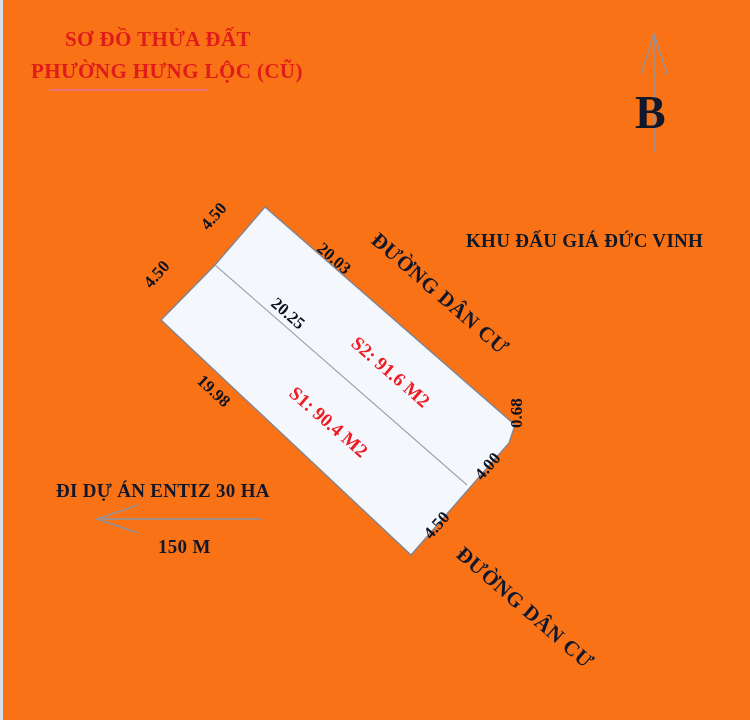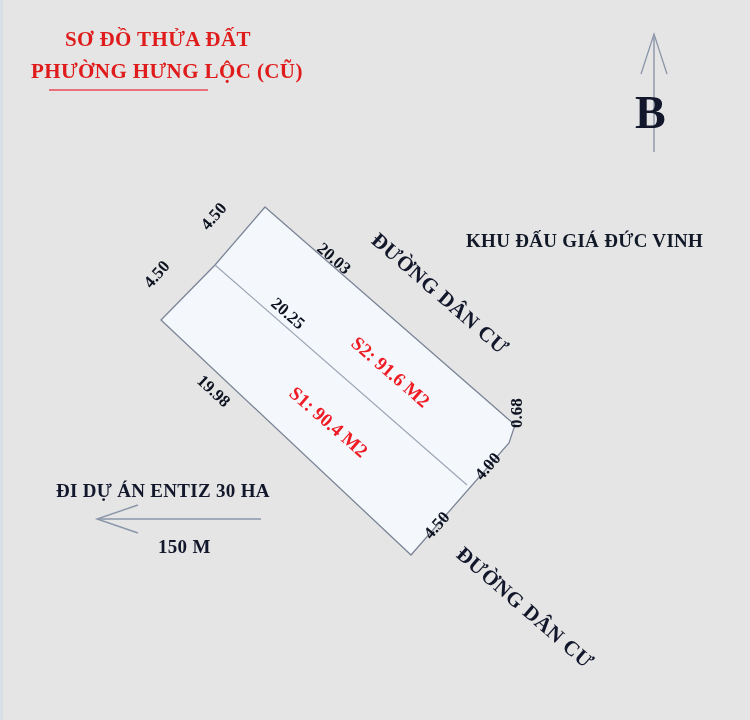--- a/index.html
+++ b/index.html
@@ -4,21 +4,21 @@
 <style>
   html, body {
     margin: 0;
     padding: 0;
     background: #ffffff;
   }
   #page {
     position: relative;
     width: 750px;
     height: 720px;
-    background: #e5e5e5;
+    background: #f97316;
     overflow: hidden;
     font-family: "Liberation Serif", "DejaVu Serif", serif;
     border-left: 3px solid #d9dfe6;
     box-sizing: border-box;
   }
   #diagram-svg {
     position: absolute;
     left: 0;
     top: 0;
     width: 750px;

